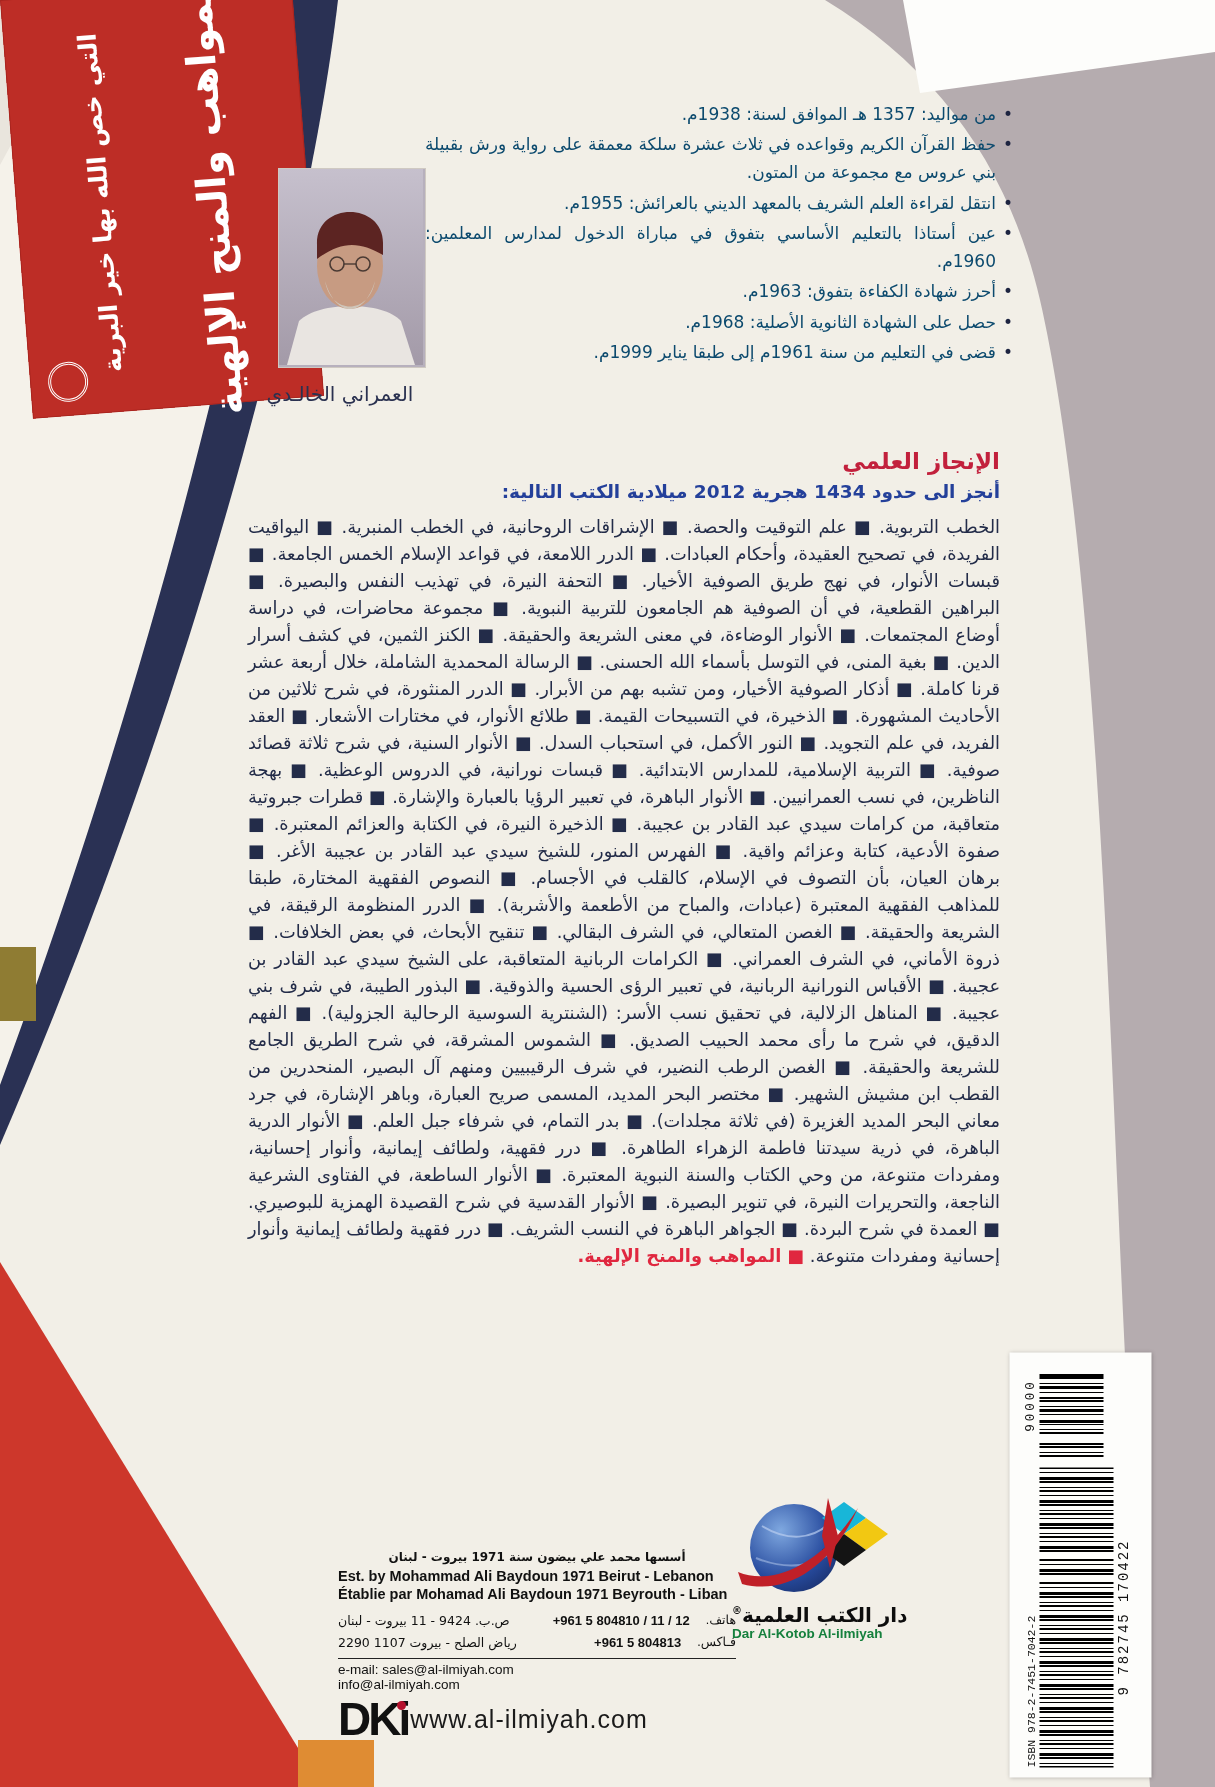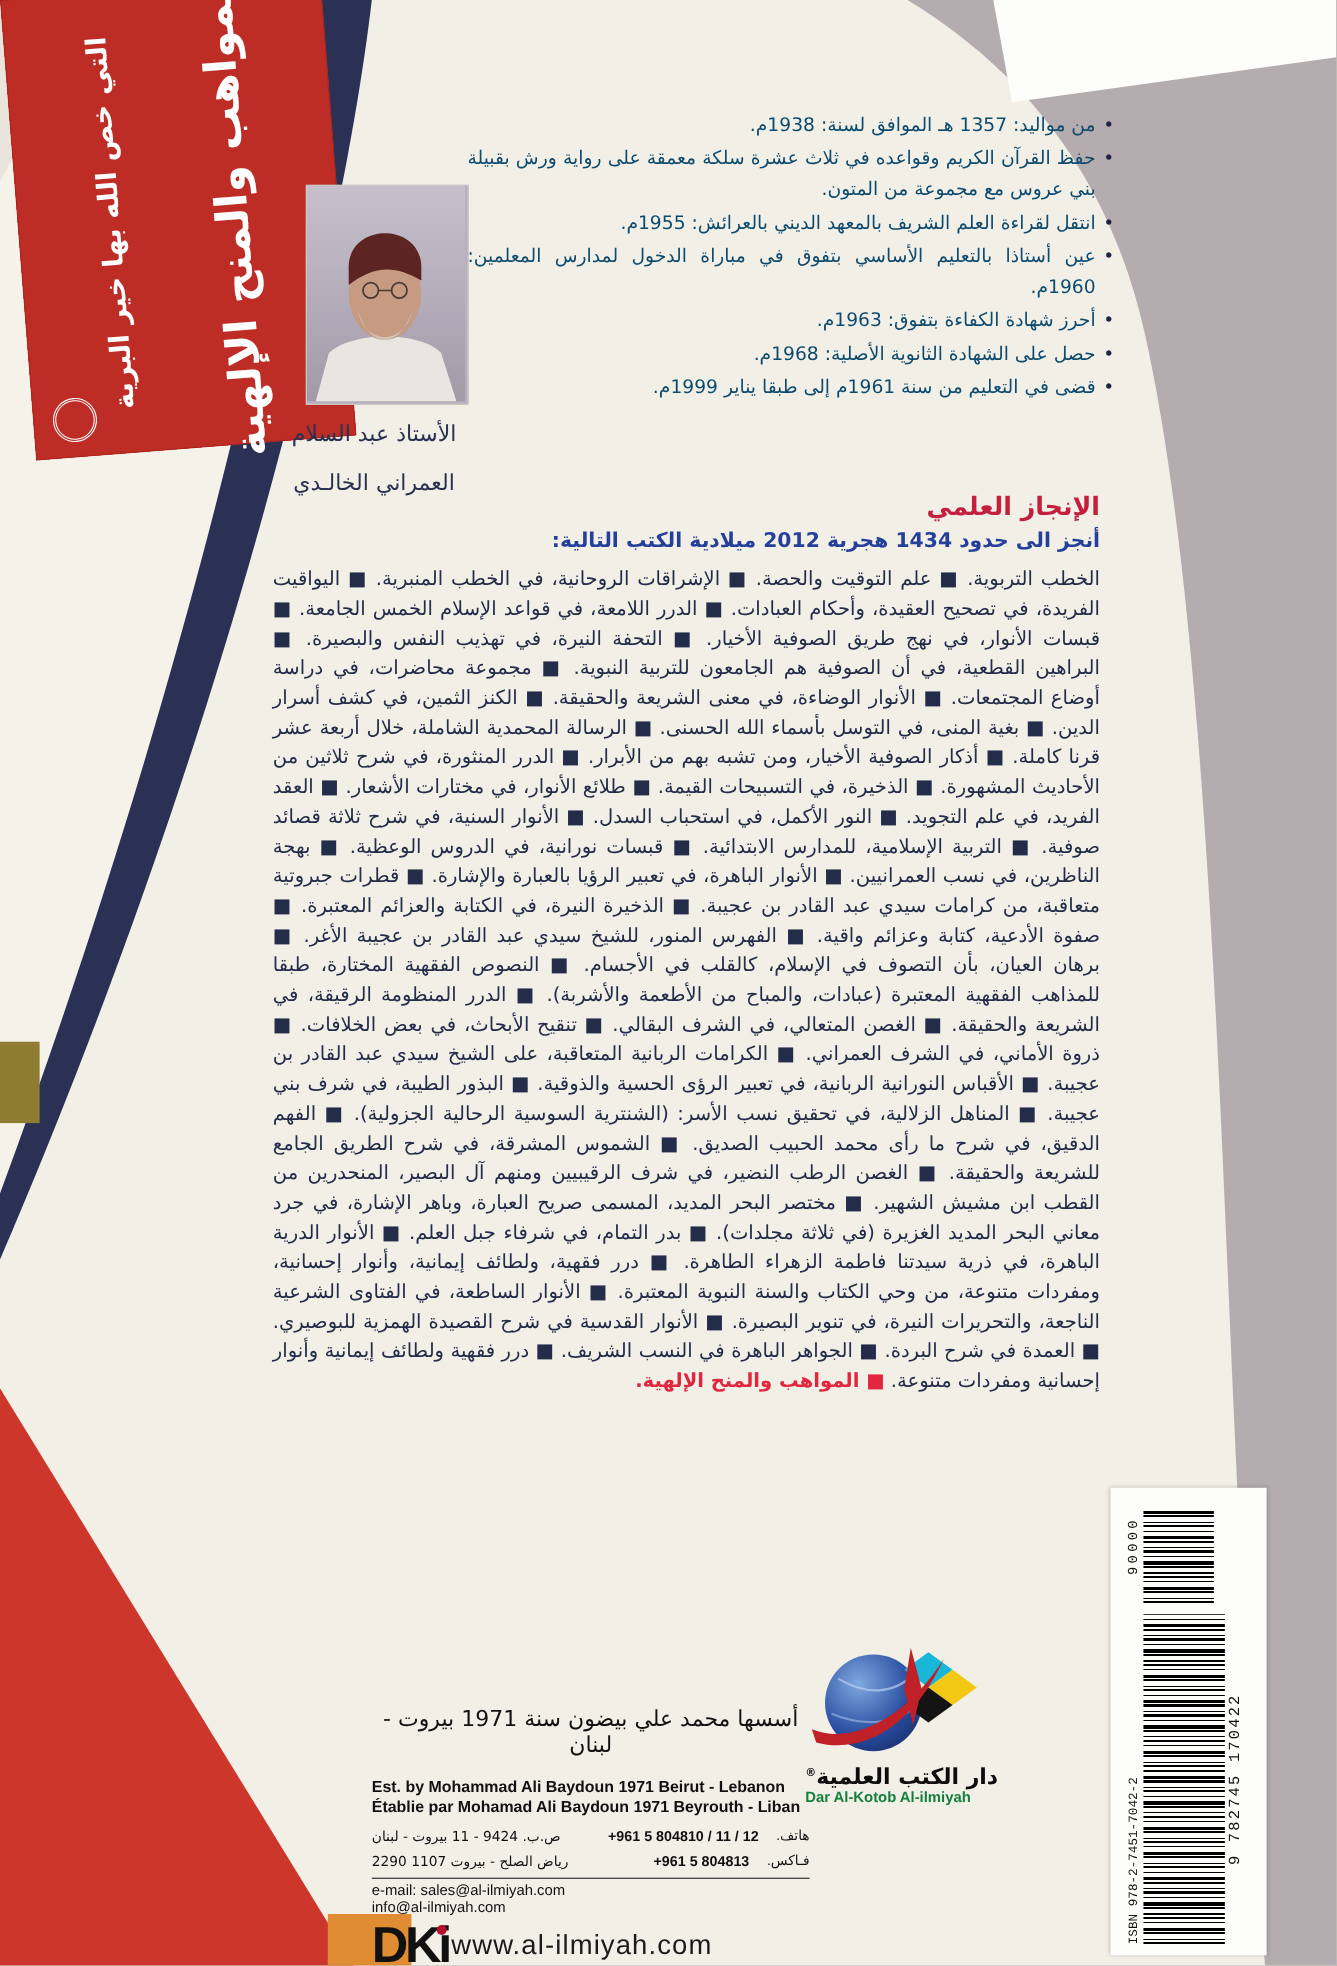--- a/index.html
+++ b/index.html
@@ -32,21 +32,21 @@
   #banner{left:46px;top:1398px;width:292px;height:420px;background:#bd2d26;z-index:3;
           transform:rotate(-4.5deg);transform-origin:top left;box-shadow:0 0 0 1px #a8251f inset;}
   .spine-line{position:absolute;top:50%;white-space:nowrap;color:#fff;font-weight:bold;direction:rtl;}
   #spine-title{left:196px;transform:translate(-50%,-50%) rotate(-90deg);font-size:40px;}
   #spine-subtitle{left:84px;transform:translate(-50%,-50%) rotate(-90deg);font-size:25px;}
   #spine-seal{position:absolute;left:18px;bottom:14px;width:34px;height:34px;border:3px double #fff;
               border-radius:50%;}
 
   
   #footer{left:338px;top:1550px;width:398px;z-index:4;color:#111;}
-  #founded-ar{direction:rtl;font-weight:normal;font-size:20px;text-align:center;margin-bottom:18px;}
+  #founded-ar{direction:rtl;font-weight:bold;font-size:12px;text-align:center;margin-bottom:3px;}
   .founded-latin{font-family:"Liberation Sans",sans-serif;font-weight:bold;font-size:14.5px;line-height:1.25;}
   #contacts{display:flex;justify-content:space-between;margin-top:7px;font-size:12.5px;}
   #contacts .ar{direction:rtl;text-align:left;line-height:1.7;}
   #contacts .nums{line-height:1.7;text-align:right;font-family:"Liberation Sans",sans-serif;}
   #contacts .nums .row{display:flex;justify-content:flex-end;gap:16px;}
   #contacts .num{direction:ltr;font-weight:bold;font-size:13px;}
   #contacts .lbl{direction:rtl;}
   #footer hr{border:none;border-top:1.5px solid #222;margin:4px 0 3px 0;}
   #emails{display:flex;justify-content:space-between;font-size:13.5px;font-family:"Liberation Sans",sans-serif;flex-direction:column;}
   #dki-row{display:flex;align-items:center;margin-top:4px;}
@@ -108,21 +108,20 @@
       <path d="M8,196 L20,152 C40,132 104,132 122,152 L136,196 Z" fill="#e9e5e1"></path>
       <ellipse cx="71" cy="97" rx="33" ry="43" fill="#c79b82"></ellipse>
       <path d="M38,76 C36,32 106,32 104,76 L104,86 C80,72 62,72 38,90 Z" fill="#5c2422"></path>
       <path d="M46,112 C52,146 90,146 96,112 C90,132 80,140 71,140 C62,140 52,132 46,112 Z" fill="#cfc5b9"></path>
       <circle cx="58" cy="95" r="7" fill="none" stroke="#4a3a33" stroke-width="1.6"></circle>
       <circle cx="84" cy="95" r="7" fill="none" stroke="#4a3a33" stroke-width="1.6"></circle>
       <line x1="65" y1="95" x2="77" y2="95" stroke="#4a3a33" stroke-width="1.4"></line>
     </svg>
   </div>
   <div id="photo-caption" class="abs">
-    <div>الأستاذ عبد السلام</div>
     <div>العمراني الخالـدي</div>
   </div>
 
   <div id="author-col" class="abs">
     <ul id="bullet-list">
         <li>من مواليد: 1357 هـ الموافق لسنة: 1938م.</li>
         <li>حفظ القرآن الكريم وقواعده في ثلاث عشرة سلكة معمقة على رواية ورش بقبيلة بني عروس مع مجموعة من المتون.</li>
         <li>انتقل لقراءة العلم الشريف بالمعهد الديني بالعرائش: 1955م.</li>
         <li>عين أستاذا بالتعليم الأساسي بتفوق في مباراة الدخول لمدارس المعلمين: 1960م.</li>
         <li>أحرز شهادة الكفاءة بتفوق: 1963م.</li>

